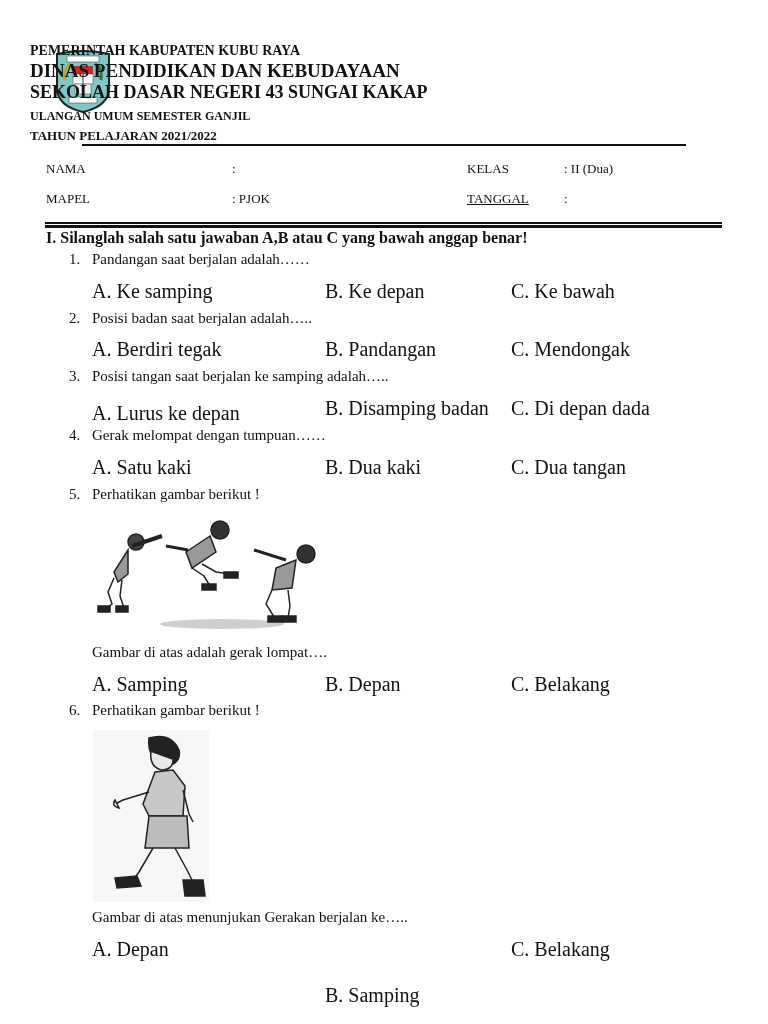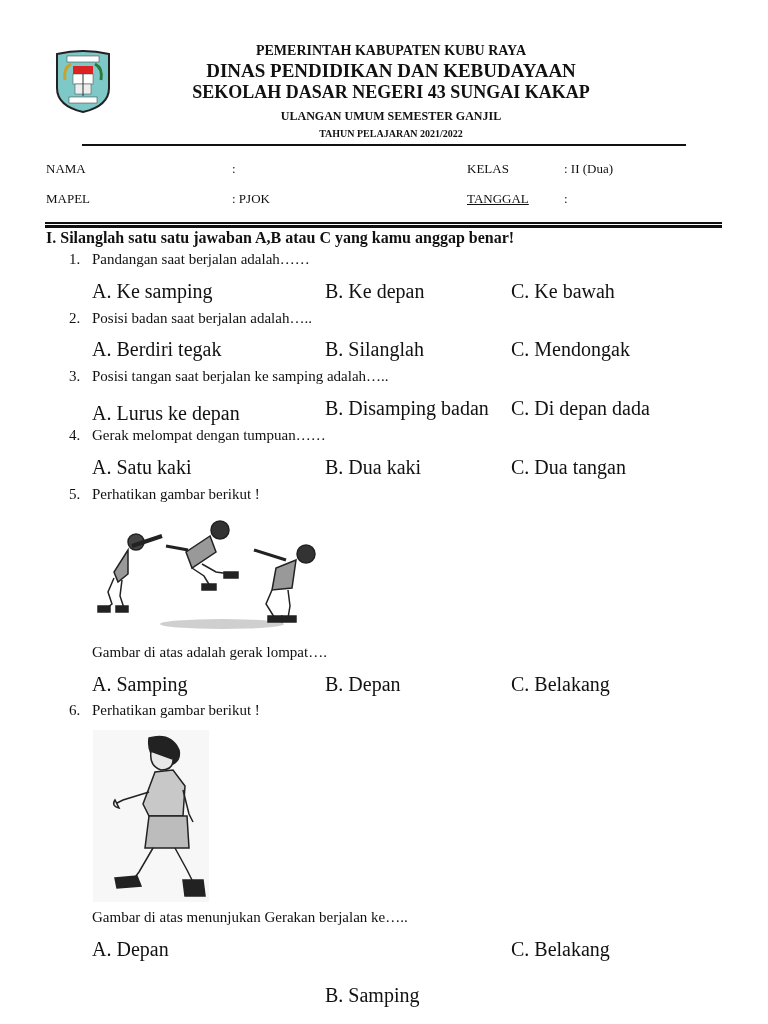--- a/index.html
+++ b/index.html
@@ -2,26 +2,26 @@
 <html><head>
   <meta charset="utf-8">
   <style>
     html, body { margin: 0; padding: 0; background: #ffffff; }
     body {
       width: 768px; height: 1024px; position: relative; overflow: hidden;
       font-family: "Liberation Serif", "DejaVu Serif", serif; color: #111;
     }
     .abs { position: absolute; }
     .logo { left: 53px; top: 50px; width: 60px; height: 64px; }
-    .hdr-line { position: absolute; left: 0; right: 16px; text-align: center; white-space: nowrap; font-weight: bold; }
+    .hdr-line { position: absolute; left: 0; right: 16px; white-space: nowrap; font-weight: bold; }
     .h1 { top: 43px; font-size: 14px; left: 30px; }
     .h2 { top: 60px; font-size: 19px; left: 30px; }
     .h3 { top: 82px; font-size: 18px; left: 30px; }
     .h4 { top: 109px; font-size: 12px; left: 30px; }
-    .h5 { top: 128px; font-size: 10px; left: 30px; }
+    .h5 { top: 128px; font-size: 13px; left: 30px; }
     .rule-top { left: 82px; width: 604px; top: 144px; height: 2px; background: #111; }
     .meta { font-size: 13px; position: absolute; white-space: nowrap; font-family: "Liberation Serif", serif; }
     .rule-thin { left: 45px; width: 677px; top: 222px; height: 2px; background: #111; }
     .rule-thick { left: 45px; width: 677px; top: 225px; height: 3px; background: #111; }
     .section-title { left: 46px; top: 229px; font-size: 16px; font-weight: bold; white-space: nowrap; }
     .q { position: absolute; font-size: 15px; white-space: nowrap; }
     .q .num { display: inline-block; width: 23px; }
     .opt { position: absolute; font-size: 20px; white-space: nowrap; }
     .img { position: absolute; }
   </style>
@@ -54,34 +54,34 @@
 <div class="meta" style="left:467px; top:161px;">KELAS</div>
 <div class="meta" style="left:564px; top:161px;">: II (Dua)</div>
 <div class="meta" style="left:46px; top:191px;">MAPEL</div>
 <div class="meta" style="left:232px; top:191px;">: PJOK</div>
 <div class="meta" style="left:467px; top:191px;text-decoration:underline;">TANGGAL</div>
 <div class="meta" style="left:564px; top:191px;">:</div>
 
 <div class="abs rule-thin"></div>
 <div class="abs rule-thick"></div>
 
-<div class="abs section-title">I. Silanglah satu satu jawaban A,B atau C yang kamu anggap benar!</div>
+<div class="abs section-title">I. Silanglah salah satu jawaban A,B atau C yang bawah anggap benar!</div>
 
 <div class="q" style="left:69px; top:251px;">
   <span class="num">1.</span><span>Pandangan saat berjalan adalah……</span>
 </div>
 <div class="opt" style="left:92px; top:280px;">A. Ke samping</div>
 <div class="opt" style="left:325px; top:280px;">B. Ke depan</div>
 <div class="opt" style="left:511px; top:280px;">C. Ke bawah</div>
 
 <div class="q" style="left:69px; top:310px;">
   <span class="num">2.</span><span>Posisi badan saat berjalan adalah…..</span>
 </div>
 <div class="opt" style="left:92px; top:338px;">A. Berdiri tegak</div>
-<div class="opt" style="left:325px; top:338px;">B. Silanglah</div>
+<div class="opt" style="left:325px; top:338px;">B. Pandangan</div>
 <div class="opt" style="left:511px; top:338px;">C. Mendongak</div>
 
 <div class="q" style="left:69px; top:368px;">
   <span class="num">3.</span><span>Posisi tangan saat berjalan ke samping adalah…..</span>
 </div>
 <div class="opt" style="left:92px; top:402px;">A. Lurus ke depan</div>
 <div class="opt" style="left:325px; top:397px;">B. Disamping badan</div>
 <div class="opt" style="left:511px; top:397px;">C. Di depan dada</div>
 
 <div class="q" style="left:69px; top:427px;">

